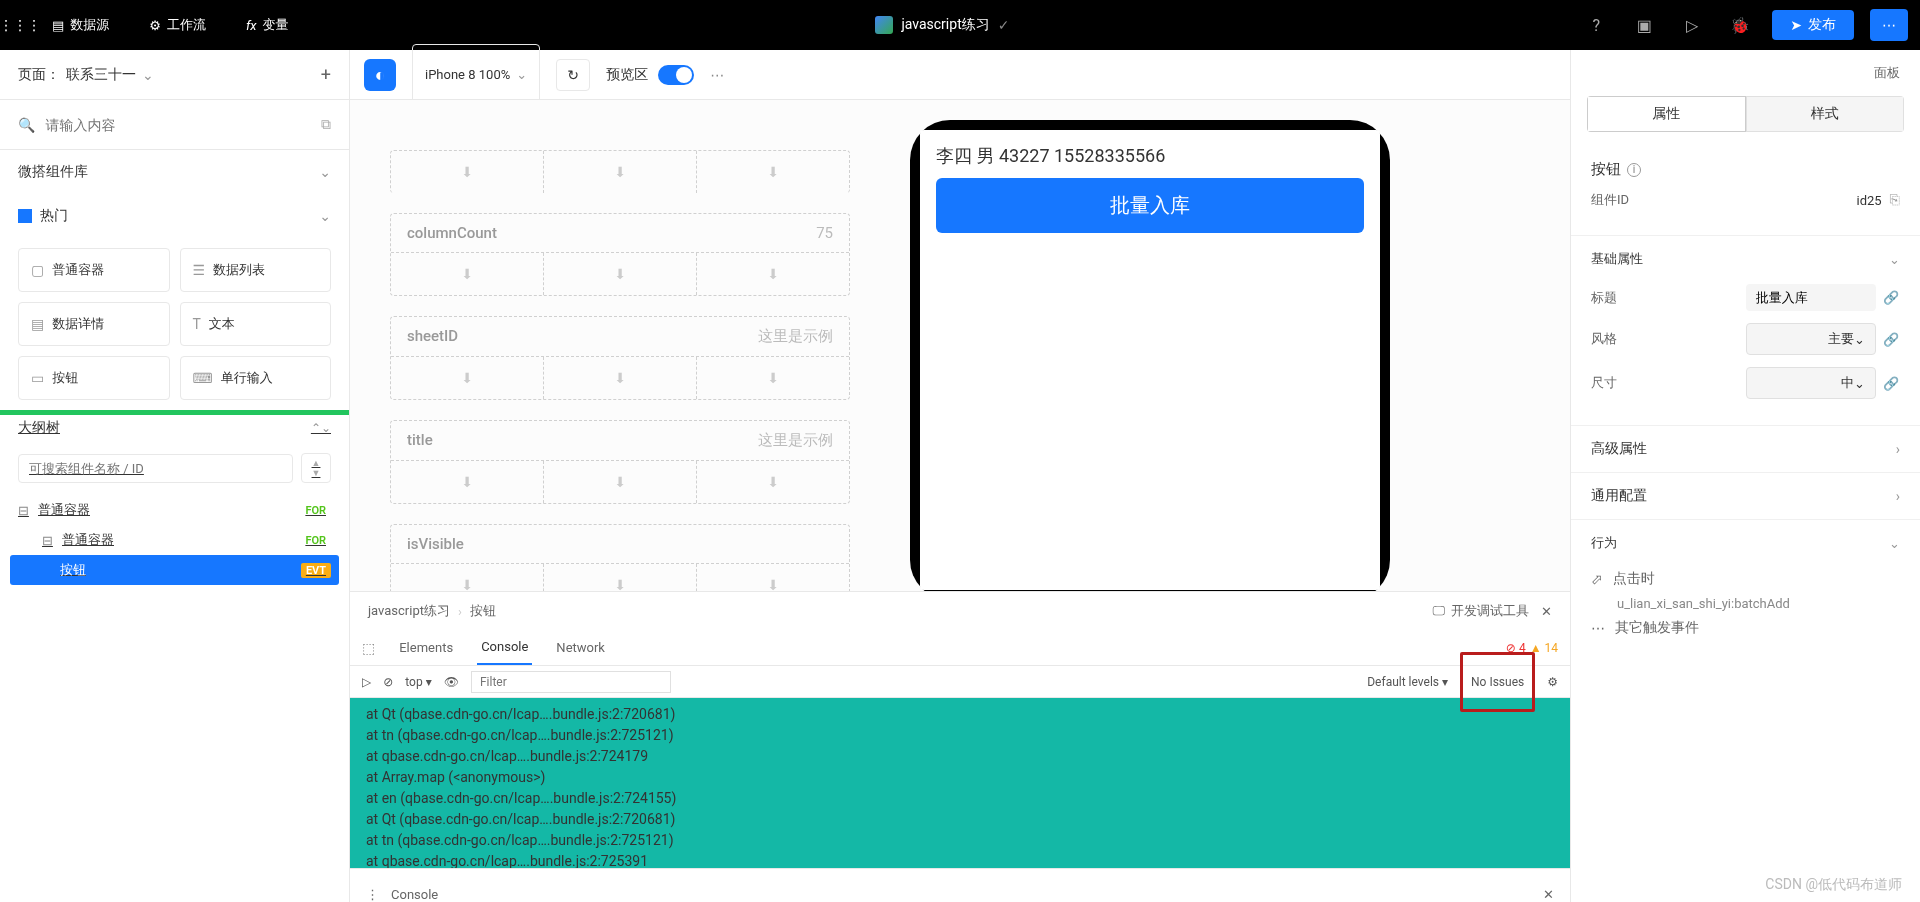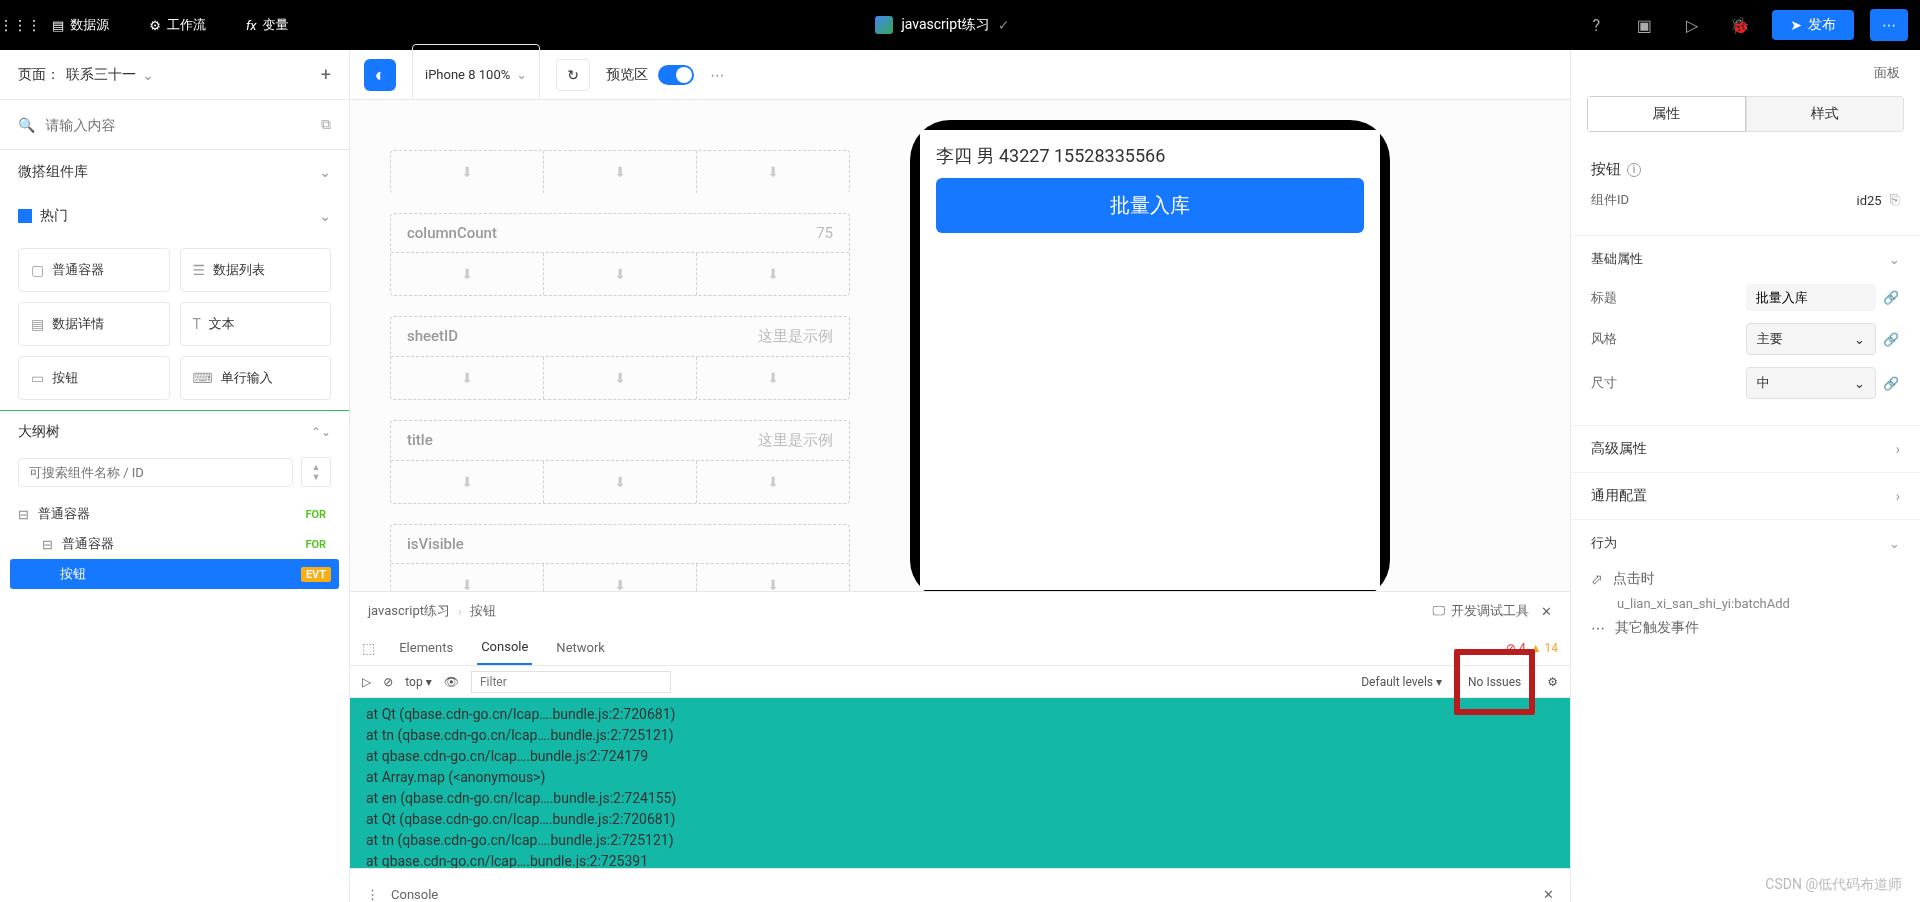--- a/index.html
+++ b/index.html
@@ -21,21 +21,21 @@
 .page-title{display:flex;align-items:center;gap:6px;font-weight:500;}
 .search-row{height:50px;display:flex;align-items:center;padding:0 18px;border-bottom:1px solid #e8e8e8;gap:10px;}
 .search-input{flex:1;border:none;outline:none;font-size:14px;}
 .section-header{height:44px;display:flex;align-items:center;justify-content:space-between;padding:0 18px;font-weight:500;}
 .chevron{color:#999;}
 .hot-row{display:flex;align-items:center;gap:8px;padding:8px 18px;}
 .hot-icon{width:14px;height:14px;background:#1677ff;}
 .widget-grid{display:grid;grid-template-columns:1fr 1fr;gap:10px;padding:10px 18px;}
 .widget-item{border:1px solid #e8e8e8;border-radius:4px;padding:12px;display:flex;align-items:center;gap:8px;cursor:pointer;font-size:13px;}
 .widget-icon{color:#999;font-size:14px;}
-.outline-section{border-top:1px solid #22c55e;padding:12px 0;}
+.outline-section{border-top:5px solid #22c55e;padding:4px 0;text-decoration:underline;}
 .outline-header{display:flex;align-items:center;justify-content:space-between;padding:0 18px 10px;font-weight:500;}
 .outline-search{display:flex;align-items:center;padding:6px 18px;gap:8px;}
 .outline-search input{flex:1;border:1px solid #e8e8e8;border-radius:4px;padding:6px 10px;font-size:13px;outline:none;}
 .sort-ctrl{border:1px solid #e8e8e8;border-radius:4px;width:30px;height:30px;display:flex;flex-direction:column;align-items:center;justify-content:center;font-size:9px;color:#aaa;}
 .tree{padding:6px 10px;}
 .tree-item{display:flex;align-items:center;padding:6px 8px;gap:8px;font-size:13px;cursor:pointer;}
 .tree-item.indent{padding-left:32px;}
 .tree-item.indent2{padding-left:50px;}
 .tree-item.selected{background:#1677ff;color:#fff;border-radius:3px;}
 .tree-badge{margin-left:auto;font-size:11px;font-weight:600;padding:1px 5px;border-radius:2px;}
@@ -89,21 +89,21 @@
 .prop-tab{flex:1;text-align:center;padding:8px;font-size:14px;cursor:pointer;border:1px solid #e0e0e0;}
 .prop-tab.active{background:#fff;border-color:#ccc;}
 .prop-tab:not(.active){background:#f5f5f5;}
 .prop-section{padding:14px 20px;border-bottom:1px solid #f0f0f0;}
 .prop-title{display:flex;align-items:center;gap:6px;font-weight:500;margin-bottom:12px;font-size:15px;}
 .info-icon{width:14px;height:14px;border:1px solid #999;border-radius:50%;display:flex;align-items:center;justify-content:center;font-size:10px;color:#999;}
 .prop-row{display:flex;align-items:center;justify-content:space-between;margin-bottom:12px;font-size:13px;}
 .prop-label{color:#666;}
 .prop-value-group{display:flex;align-items:center;gap:8px;}
 .prop-input{border:none;background:#f5f5f5;padding:6px 10px;border-radius:4px;width:130px;font-size:13px;}
-.prop-select{border:1px solid #e0e0e0;background:#f5f5f5;padding:6px 10px;border-radius:4px;width:130px;font-size:13px;display:flex;justify-content:space-between;align-items:center;}
+.prop-select{border:1px solid #e0e0e0;background:#f5f5f5;padding:6px 10px;border-radius:4px;width:130px;font-size:13px;display:flex;justify-content:flex-end;align-items:center;}
 .link-icon{color:#999;cursor:pointer;}
 .copy-icon{color:#999;cursor:pointer;}
 .collapse-section{padding:14px 20px;display:flex;justify-content:space-between;align-items:center;cursor:pointer;font-size:14px;border-bottom:1px solid #f0f0f0;}
 .action-section{padding:14px 20px;font-size:14px;}
 .action-item{display:flex;align-items:center;gap:10px;padding:8px 0;color:#666;}
 .action-sub{padding-left:26px;font-size:13px;color:#888;}
 .watermark{position:absolute;bottom:8px;right:18px;font-size:14px;color:#bbb;}
 </style>
 </head>
 <body>
@@ -322,21 +322,21 @@
           <span class="dt-warn">▲ <span>14</span></span>
         </div>
       </div>
       <div class="dt-toolbar">
         <span>▷</span>
         <span>⊘</span>
         <span><span>top</span> ▾</span>
         <span>👁</span>
         <div class="dt-filter"><input placeholder="Filter" style=""></div>
         <span><span>Default levels</span> ▾</span>
-        <span style="border:6px solid #b91c1c;padding:20px 8px;border-radius:2px;">No Issues</span>
+        <span style="border:3px solid #b91c1c;padding:20px 8px;border-radius:2px;">No Issues</span>
         <span>⚙</span>
       </div>
       <div class="console-body">
         <div class="console-line at"><span>at Qt (qbase.cdn-go.cn/lcap….bundle.js:2:720681)</span></div>
         <div class="console-line at"><span>at tn (qbase.cdn-go.cn/lcap….bundle.js:2:725121)</span></div>
         <div class="console-line at"><span>at qbase.cdn-go.cn/lcap….bundle.js:2:724179</span></div>
         <div class="console-line at"><span>at Array.map (&lt;anonymous&gt;)</span></div>
         <div class="console-line at"><span>at en (qbase.cdn-go.cn/lcap….bundle.js:2:724155)</span></div>
         <div class="console-line at"><span>at Qt (qbase.cdn-go.cn/lcap….bundle.js:2:720681)</span></div>
         <div class="console-line at"><span>at tn (qbase.cdn-go.cn/lcap….bundle.js:2:725121)</span></div>

